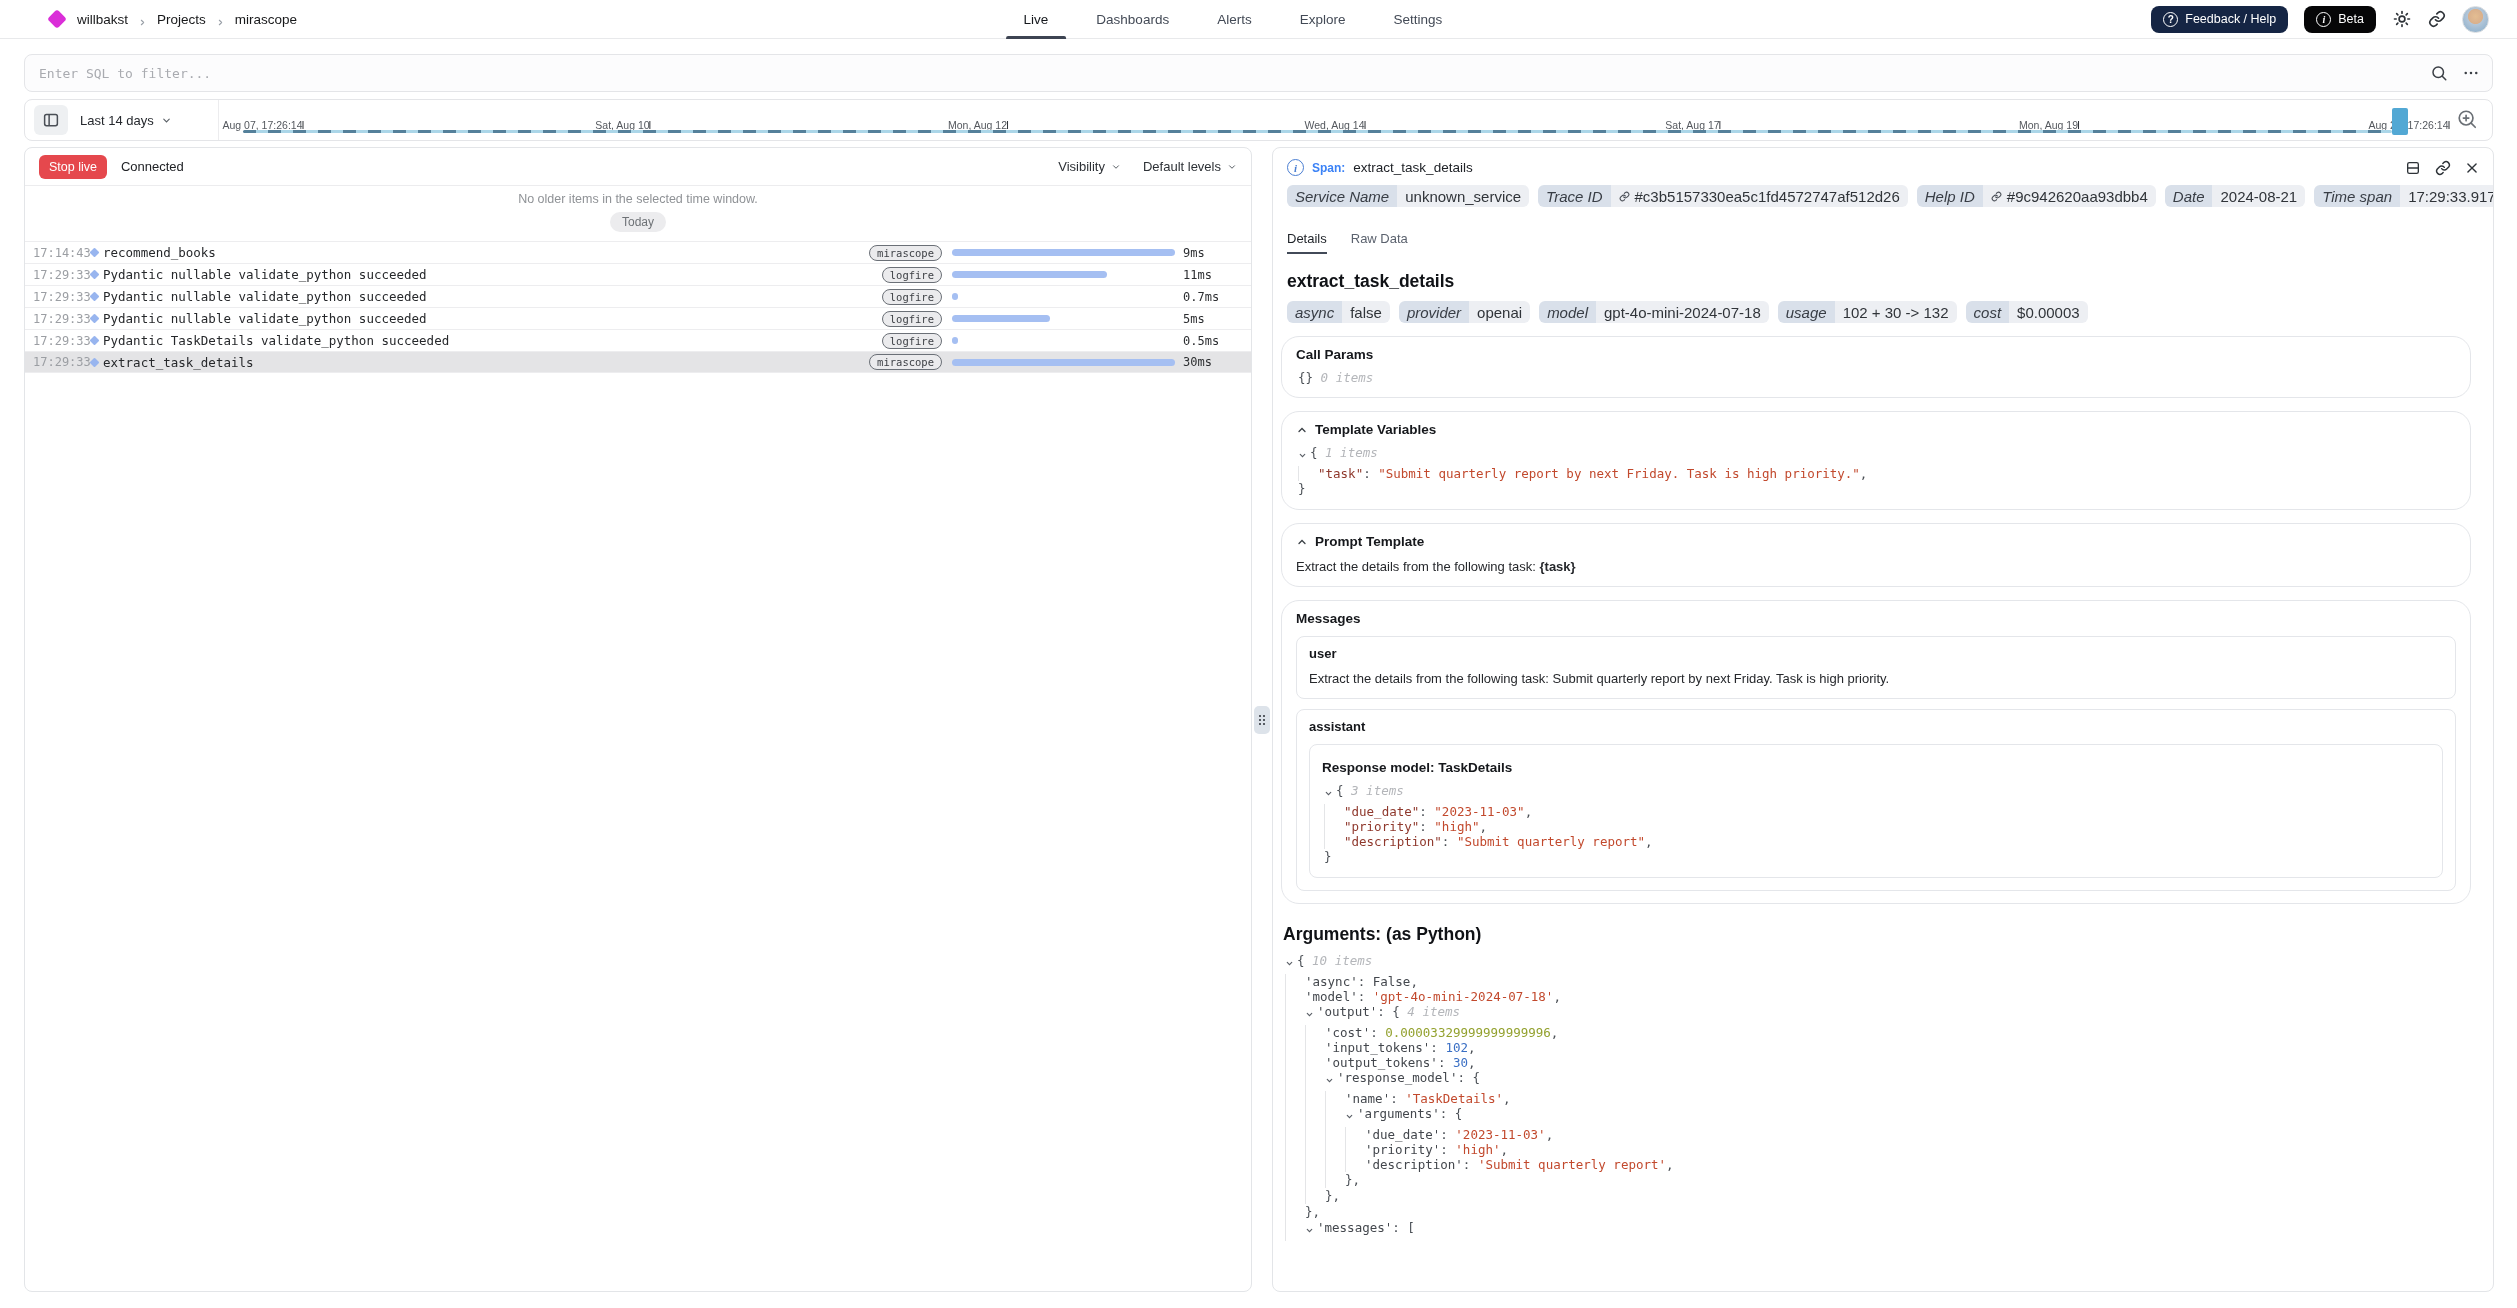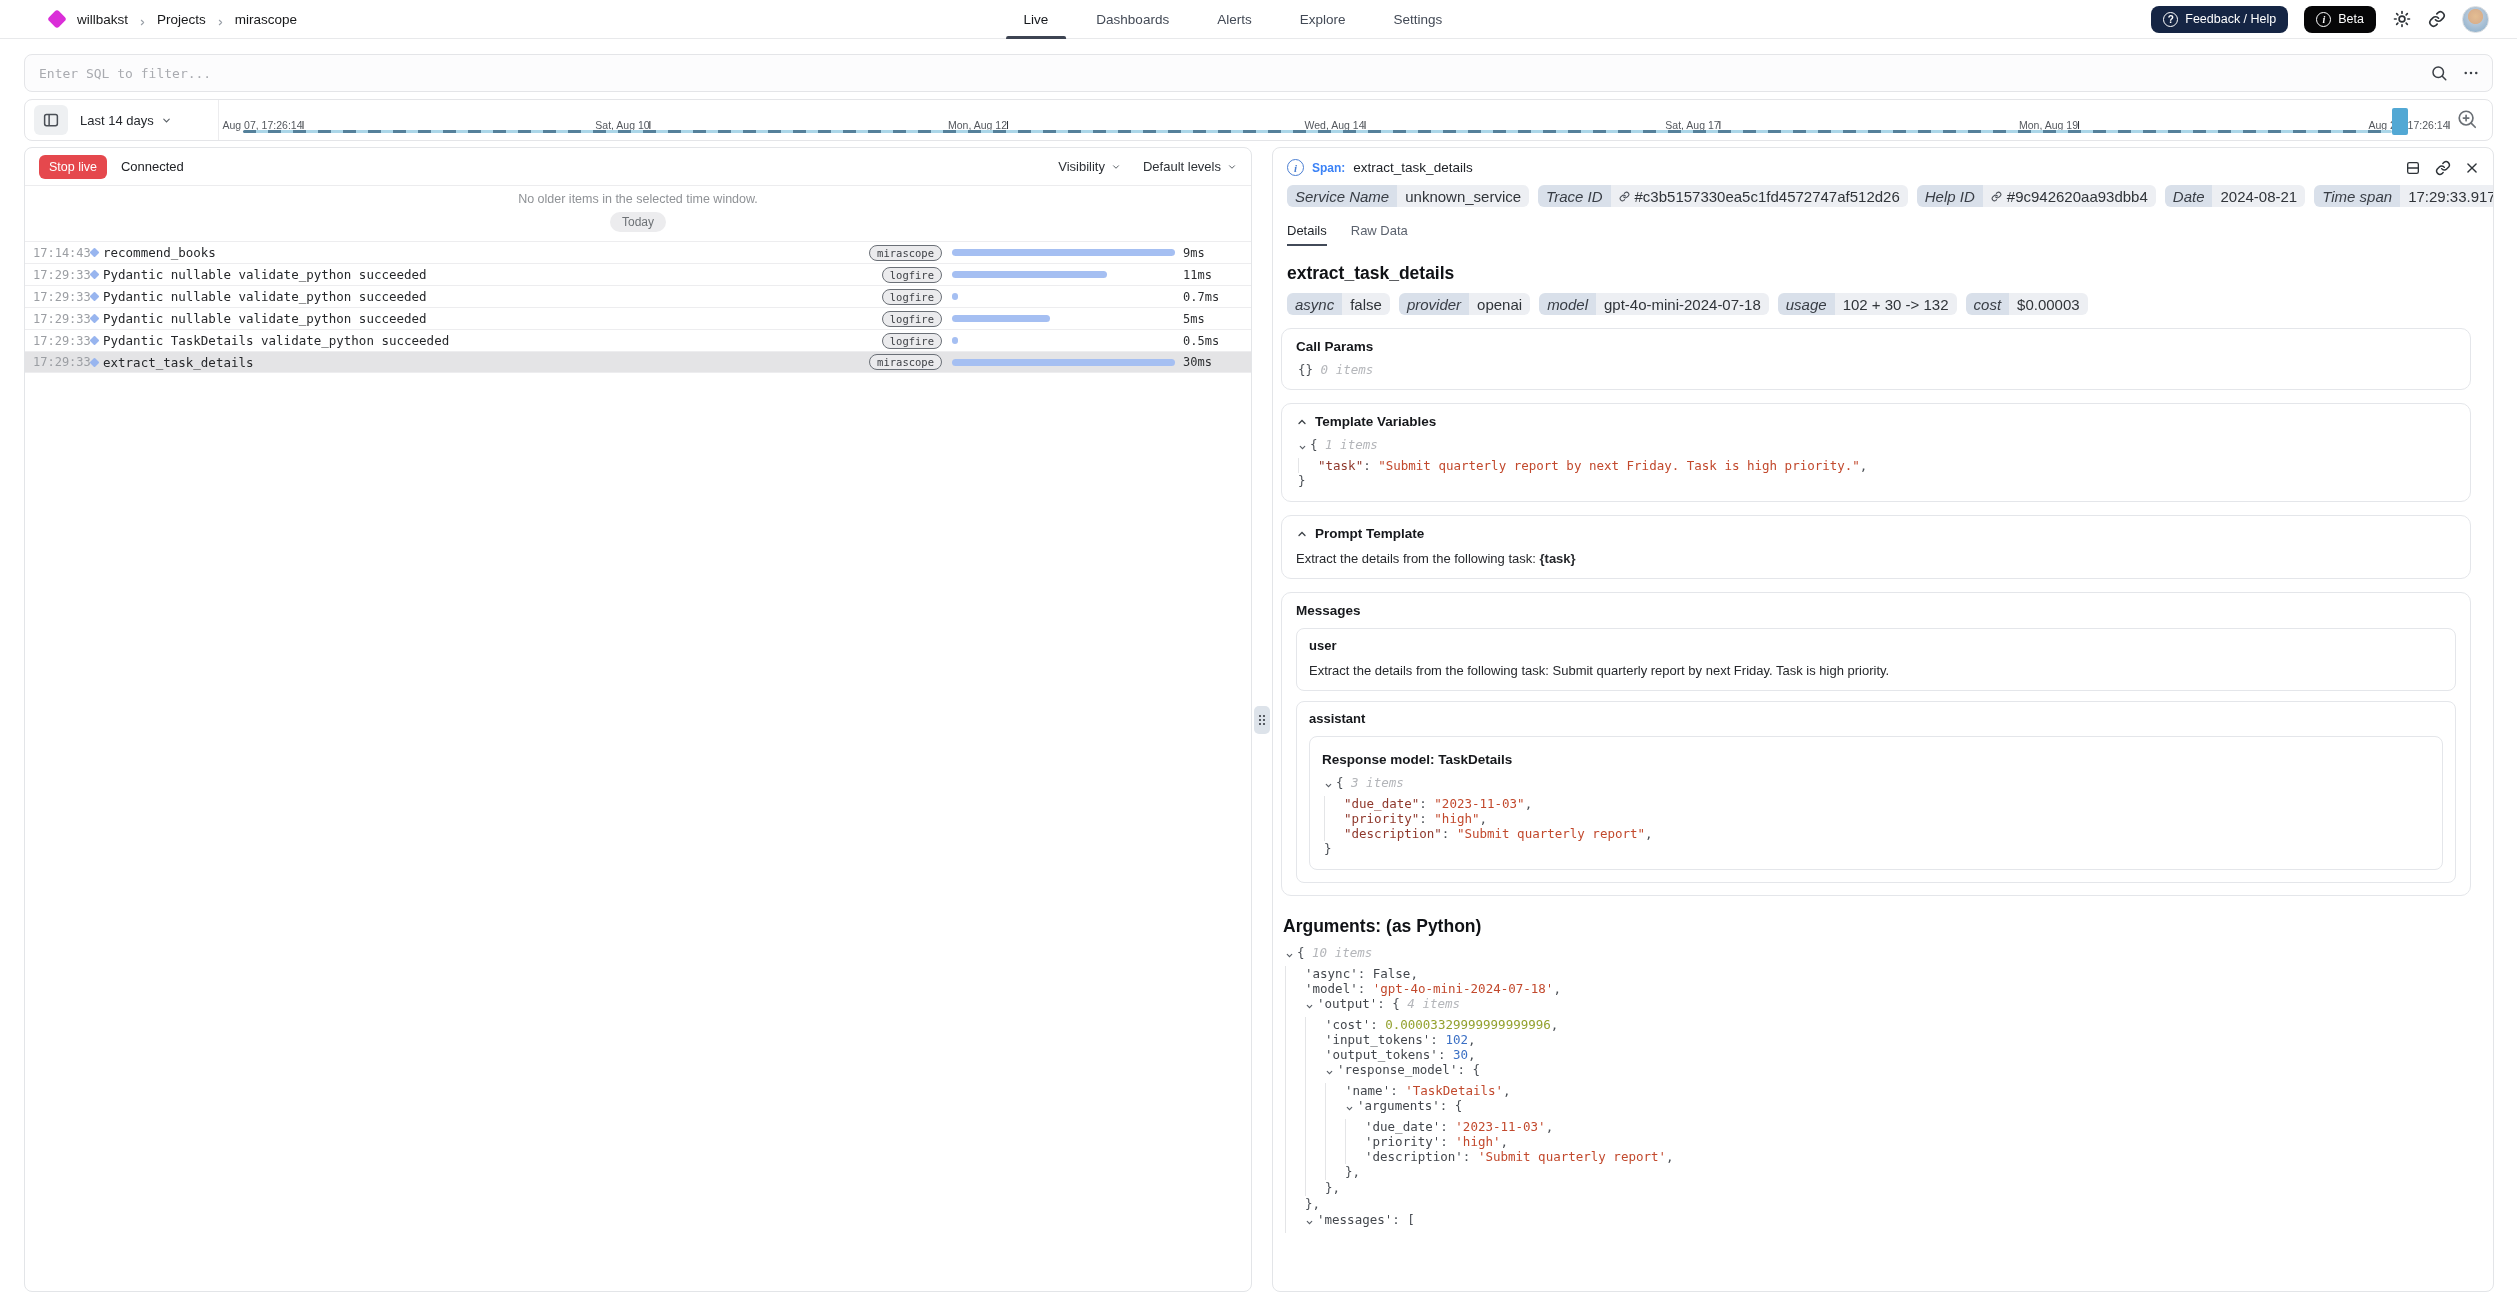--- a/index.html
+++ b/index.html
@@ -79,26 +79,26 @@
   .span-header{display:flex;align-items:center;padding:11px 14px 0;gap:8px}
   .info-i{width:17px;height:17px;border:1.5px solid #4a7ed2;color:#4a7ed2;border-radius:50%;font-size:11px;font-style:italic;font-weight:700;display:flex;align-items:center;justify-content:center;font-family:"Liberation Serif",serif;flex:none}
   .span-kind{font-size:12px;font-weight:700;color:#3b82f6}
   .span-name{font-size:13.5px;color:#202328}
   .sh-icons{margin-left:auto;display:flex;align-items:center;gap:14px;color:#45494f}
   .meta-row{display:flex;gap:9px;margin-top:9px;padding:0 14px;white-space:nowrap}
   .pill{display:inline-flex;font-size:15px;border-radius:6px;overflow:hidden;flex:none;align-items:stretch}
   .pill-label{background:#d9e0ea;color:#383d45;font-style:italic;padding:2.5px 8px;display:flex;align-items:center}
   .pill-value{background:#edeff3;color:#303439;padding:2.5px 8px;display:inline-flex;align-items:center;gap:5px}
   .pill-value svg{color:#4b5058}
-  .rp-tabs{display:flex;gap:24px;margin-top:16px;padding:0 14px}
+  .rp-tabs{display:flex;gap:24px;margin-top:24px;padding:0 14px}
   .rp-tab{font-size:13px;color:#5b626e;padding-bottom:6px;cursor:pointer;border-bottom:2.5px solid transparent}
   .rp-tab.active{color:#1d2127;border-bottom-color:#424a58}
   .rp-title{margin:17px 14px 0;font-size:17.5px;font-weight:700;color:#101216}
   .attr-row{display:flex;gap:9px;margin-top:9px;padding:0 14px;white-space:nowrap}
-  .card{border:1px solid #e4e6ea;border-radius:10px;margin:13px 22px 0 8px;padding:10px 14px 12px;background:#fff}
+  .card{border:1px solid #e4e6ea;border-radius:18px;margin:13px 22px 0 8px;padding:10px 14px 12px;background:#fff}
   .card-heading{font-size:13.5px;font-weight:700;color:#16181c;display:flex;align-items:center;gap:7px}
   .card-heading svg{color:#3b4046}
   .prompt-text{margin-top:10px;font-size:13px;color:#26282c}
   .prompt-text b{font-weight:700}
   .msg-card{border:1px solid #e4e6ea;border-radius:8px;margin-top:10px;padding:9px 12px 12px}
   .role{font-size:13px;font-weight:700;color:#15171b}
   .msg-text{margin-top:10px;font-size:13px;color:#26282c}
   .resp-card{border:1px solid #e4e6ea;border-radius:8px;margin-top:10px;padding:15px 12px 12px}
   .args-section{margin:20px 22px 0 8px;padding-left:2px}
   .args-title{font-size:17.5px;font-weight:700;color:#101216}

